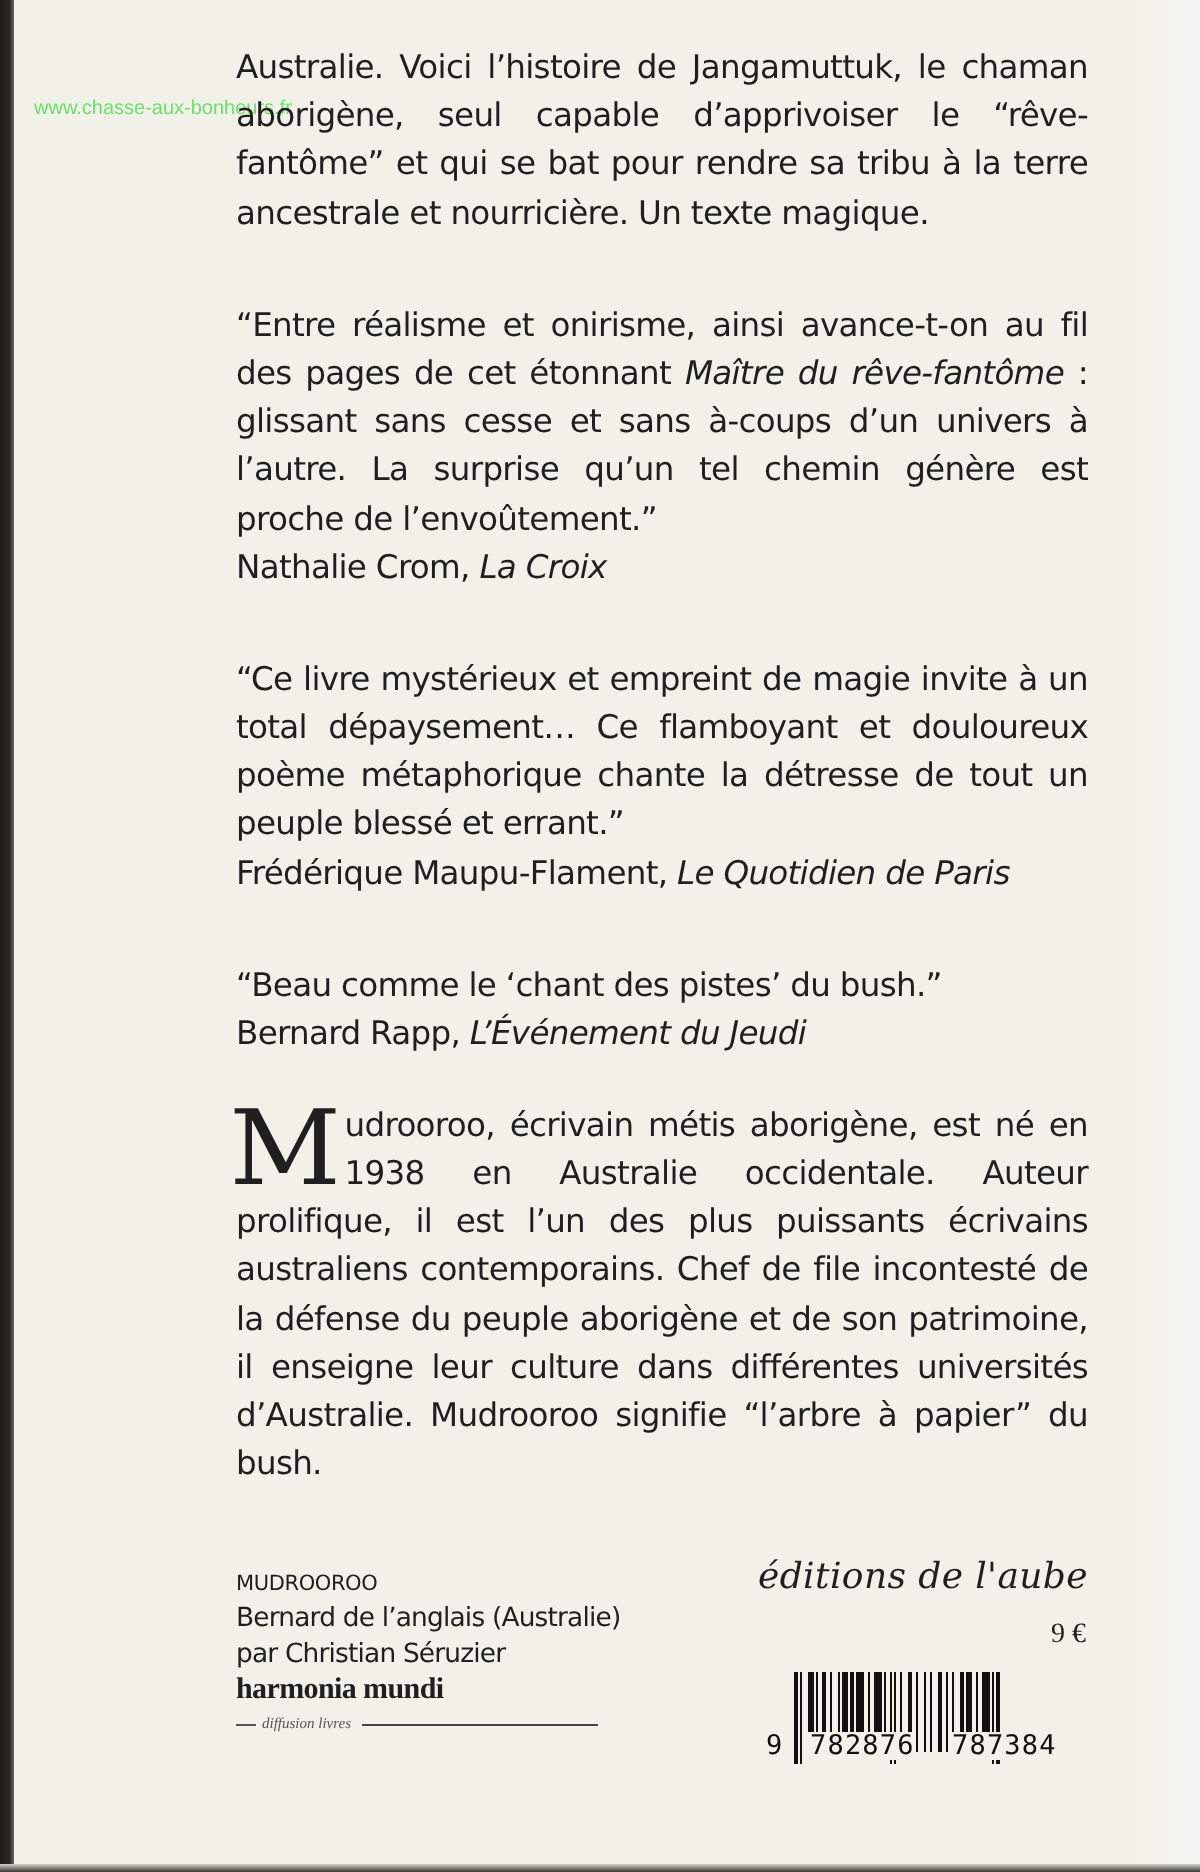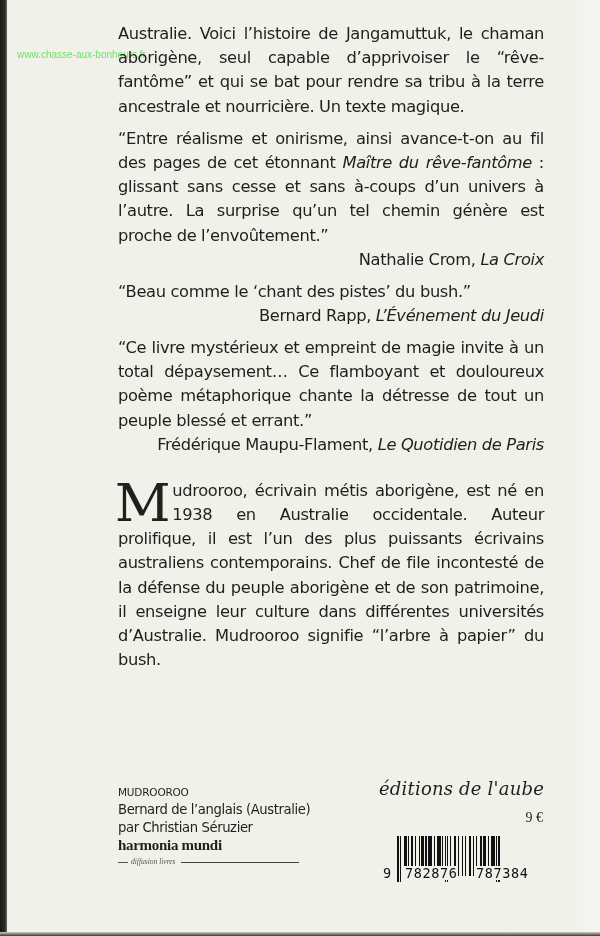--- a/index.html
+++ b/index.html
@@ -50,23 +50,22 @@
     .watermark {
       position: absolute;
       left: 17px;
       top: 49px;
       font-family: Liberation Sans, sans-serif;
       font-size: 10px;
       color: #66e066;
       letter-spacing: 0px;
       opacity: 0.95;
     }
-    .quote { margin-top: 8px; }
+    .quote { margin-top: 32px; }
     .attribution {
-      text-align: right;
       font-size: 16.3px;
       line-height: 24px;
       letter-spacing: -0.35px;
     }
     .attribution i { font-style: italic; }
     .quote-text i { font-style: italic; }
     .bio {
       margin-top: 22px;
       position: relative;
     }
@@ -183,27 +182,27 @@
 
 <div class="content">
   <p class="para intro">Australie. Voici l’histoire de Jangamuttuk, le chaman aborigène, seul capable d’apprivoiser le “rêve-fantôme” et qui se bat pour rendre sa tribu à la terre ancestrale et nourricière. Un texte magique.</p>
 
   <div class="quote">
     <p class="para quote-text"><span>“Entre réalisme et onirisme, ainsi avance-t-on au fil des pages de cet étonnant </span><i>Maître du rêve-fantôme</i><span> : glissant sans cesse et sans à-coups d’un univers à l’autre. La surprise qu’un tel chemin génère est proche de l’envoûtement.”</span></p>
     <div class="attribution"><span>Nathalie Crom, </span><i>La Croix</i></div>
   </div>
 
   <div class="quote">
+    <p class="para quote-text"><span>“Ce livre mystérieux et empreint de magie invite à un total dépaysement… Ce flamboyant et douloureux poème métaphorique chante la détresse de tout un peuple blessé et errant.”</span></p>
+    <div class="attribution"><span>Frédérique Maupu-Flament, </span><i>Le Quotidien de Paris</i></div>
+  </div>
+
+  <div class="quote">
     <p class="para quote-text"><span>“Beau comme le ‘chant des pistes’ du bush.”</span></p>
     <div class="attribution"><span>Bernard Rapp, </span><i>L’Événement du Jeudi</i></div>
-  </div>
-
-  <div class="quote">
-    <p class="para quote-text"><span>“Ce livre mystérieux et empreint de magie invite à un total dépaysement… Ce flamboyant et douloureux poème métaphorique chante la détresse de tout un peuple blessé et errant.”</span></p>
-    <div class="attribution"><span>Frédérique Maupu-Flament, </span><i>Le Quotidien de Paris</i></div>
   </div>
 
   <div class="bio">
     <span class="dropcap">M</span>
     <p class="para">udrooroo, écrivain métis aborigène, est né en 1938 en Australie occidentale. Auteur prolifique, il est l’un des plus puissants écrivains australiens contemporains. Chef de file incontesté de la défense du peuple aborigène et de son patrimoine, il enseigne leur culture dans différentes universités d’Australie. Mudrooroo signifie “l’arbre à papier” du bush.</p>
   </div>
 </div>
 
 <div class="bottom-left">
   <div class="author">MUDROOROO</div>

